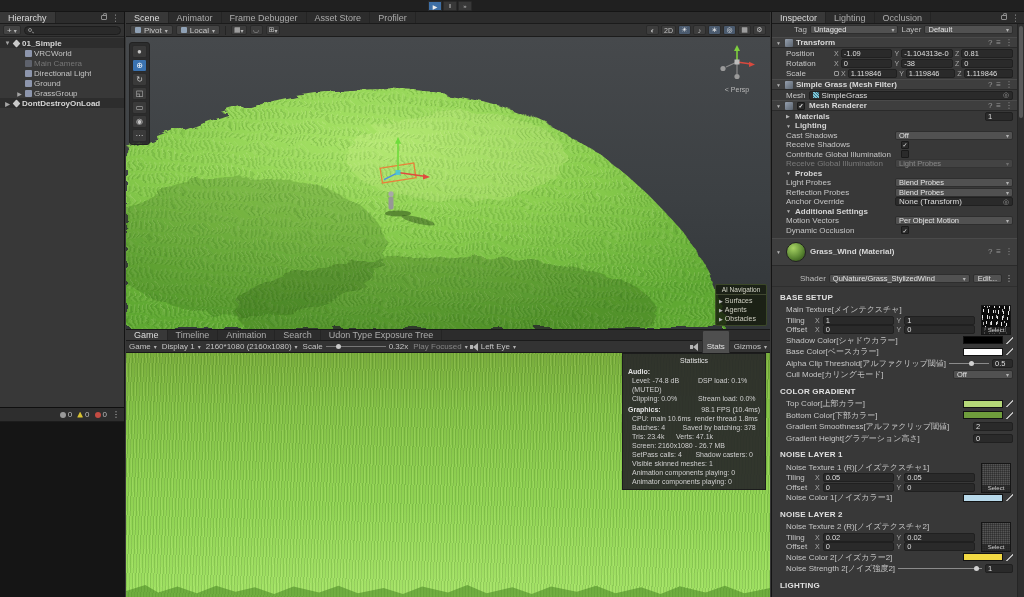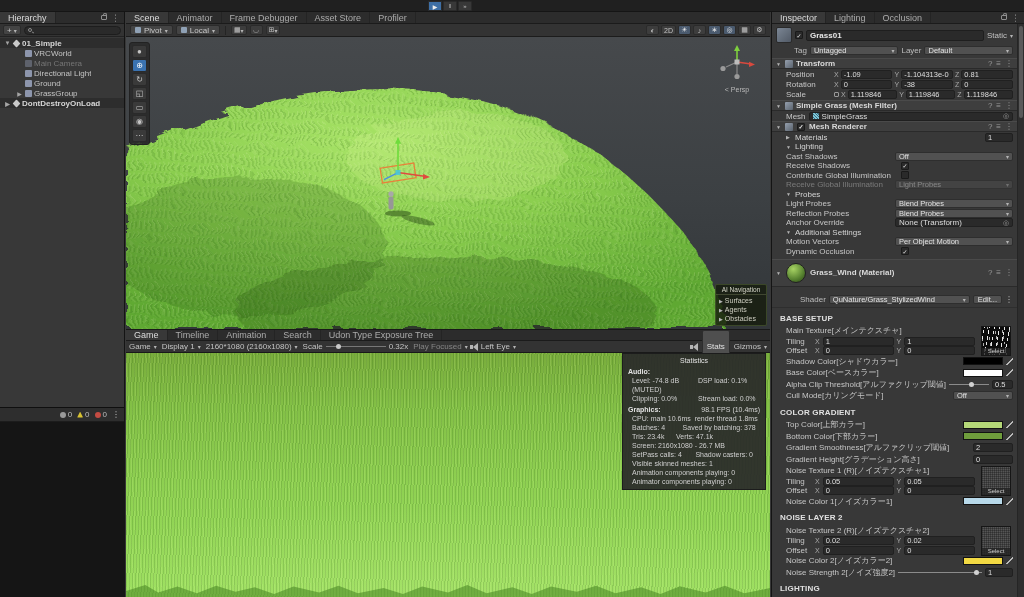--- a/index.html
+++ b/index.html
@@ -140,21 +140,21 @@
   .linkico { width:5px; height:5px; border:1px solid #9a9a9a; border-radius:1px; flex:0 0 auto; }
 
   .irow { display:flex; align-items:center; gap:3px; padding:0 4px 0 14px; min-height:9px; margin:0.5px 0; color:#c6c6c6; }
   .irow .lbl { white-space:nowrap; overflow:hidden; flex:0 0 auto; }
   .irow .lbl.flex { flex:1 1 auto; min-width:0; }
   .dd.w118 { width:118px; }
   .dd.w60 { width:60px; }
   .objfield { background:#2a2a2a; border:1px solid #202020; border-radius:2px; height:9px; display:flex; align-items:center; gap:3px; padding:0 3px; color:#dcdcdc; }
   .objfield .meshico { width:6px; height:6px; background:repeating-linear-gradient(45deg,#7fc7d9 0 1px,#3c6f80 1px 2px); }
   .objfield .picker { margin-left:auto; color:#9c9c9c; font-size:7px; }
-  .foldrow { font-weight:normal; color:#d4d4d4; }
+  .foldrow { font-weight:bold; color:#d4d4d4; }
 
   .mat-hdr { display:flex; align-items:center; gap:4px; padding:3px 4px; background:#3e3e3e; border-top:1px solid #4a4a4a; border-bottom:1px solid #2a2a2a; margin-top:3px; }
   .sphere { width:20px; height:20px; border-radius:50%; background:radial-gradient(circle at 35% 28%, #a7d363, #578230 60%, #2d4a16 95%); border:1px solid #222; flex:0 0 auto; }
   .mat-title { font-weight:bold; color:#d8d8d8; }
   .shader-row { display:flex; align-items:center; gap:3px; padding:8px 4px 3px 28px; border-bottom:1px solid #2e2e2e; }
   .btn { background:#515151; border:1px solid #2e2e2e; border-radius:2px; height:9px; padding:0 4px; display:flex; align-items:center; color:#e0e0e0; font-size:7.5px; }
 
   .msec { font-weight:bold; color:#e0e0e0; padding:6px 4px 2px 8px; letter-spacing:.2px; }
   .texblock { position:relative; padding-right:38px; }
   .thumb { position:absolute; right:6px; top:1px; width:30px; height:30px; border:1px solid #161616; overflow:hidden; }
@@ -612,31 +612,20 @@
         <span class="locksq"></span>
         <span>⋮</span>
       </div>
     </div>
 
     <div class="insp-body">
       <div class="scrollbar">
           <div class="scroll-thumb"></div>
         </div>
 
-      <div class="go-hdr">
-        <div class="go-icon"></div>
-        <span class="cb">
-            <span>✓</span>
-          </span>
-        <div class="go-name">Grass01</div>
-        <div class="static-dd">
-          <span>Static</span>
-          <span class="arr">▾</span>
-        </div>
-      </div>
       <div class="tagrow">
         <span class="lbl-s">Tag</span>
         <div class="dd grow">
           <span>Untagged</span>
           <span class="arr">▾</span>
         </div>
         <span class="lbl-s">Layer</span>
         <div class="dd grow">
           <span>Default</span>
           <span class="arr">▾</span>
@@ -874,20 +863,21 @@
       </div>
       <div class="irow">
         <span class="lbl flex">Gradient Smoothness[アルファクリップ閾値]</span>
         <span class="nf w40">2</span>
       </div>
       <div class="irow">
         <span class="lbl flex">Gradient Height[グラデーション高さ]</span>
         <span class="nf w40">0</span>
       </div>
 
+      <div class="msec">NOISE LAYER 1</div>
       <div class="texblock">
         <div class="thumb noise">
           <span class="sel">Select</span>
         </div>
         <div class="irow">
             <span class="lbl flex">Noise Texture 1 (R)[ノイズテクスチャ1]</span>
           </div>
         <div class="irow">
           <span class="lbl" style="width:26px;">Tiling</span>
           <span class="ax">X</span>

